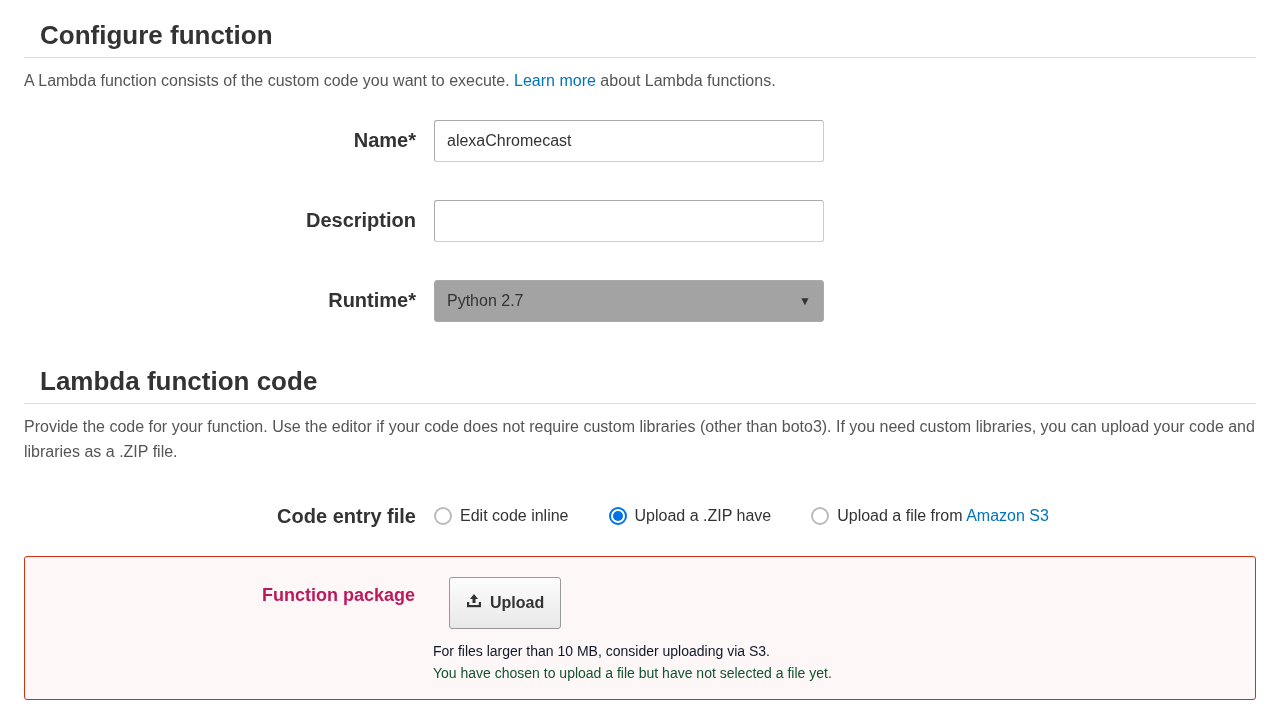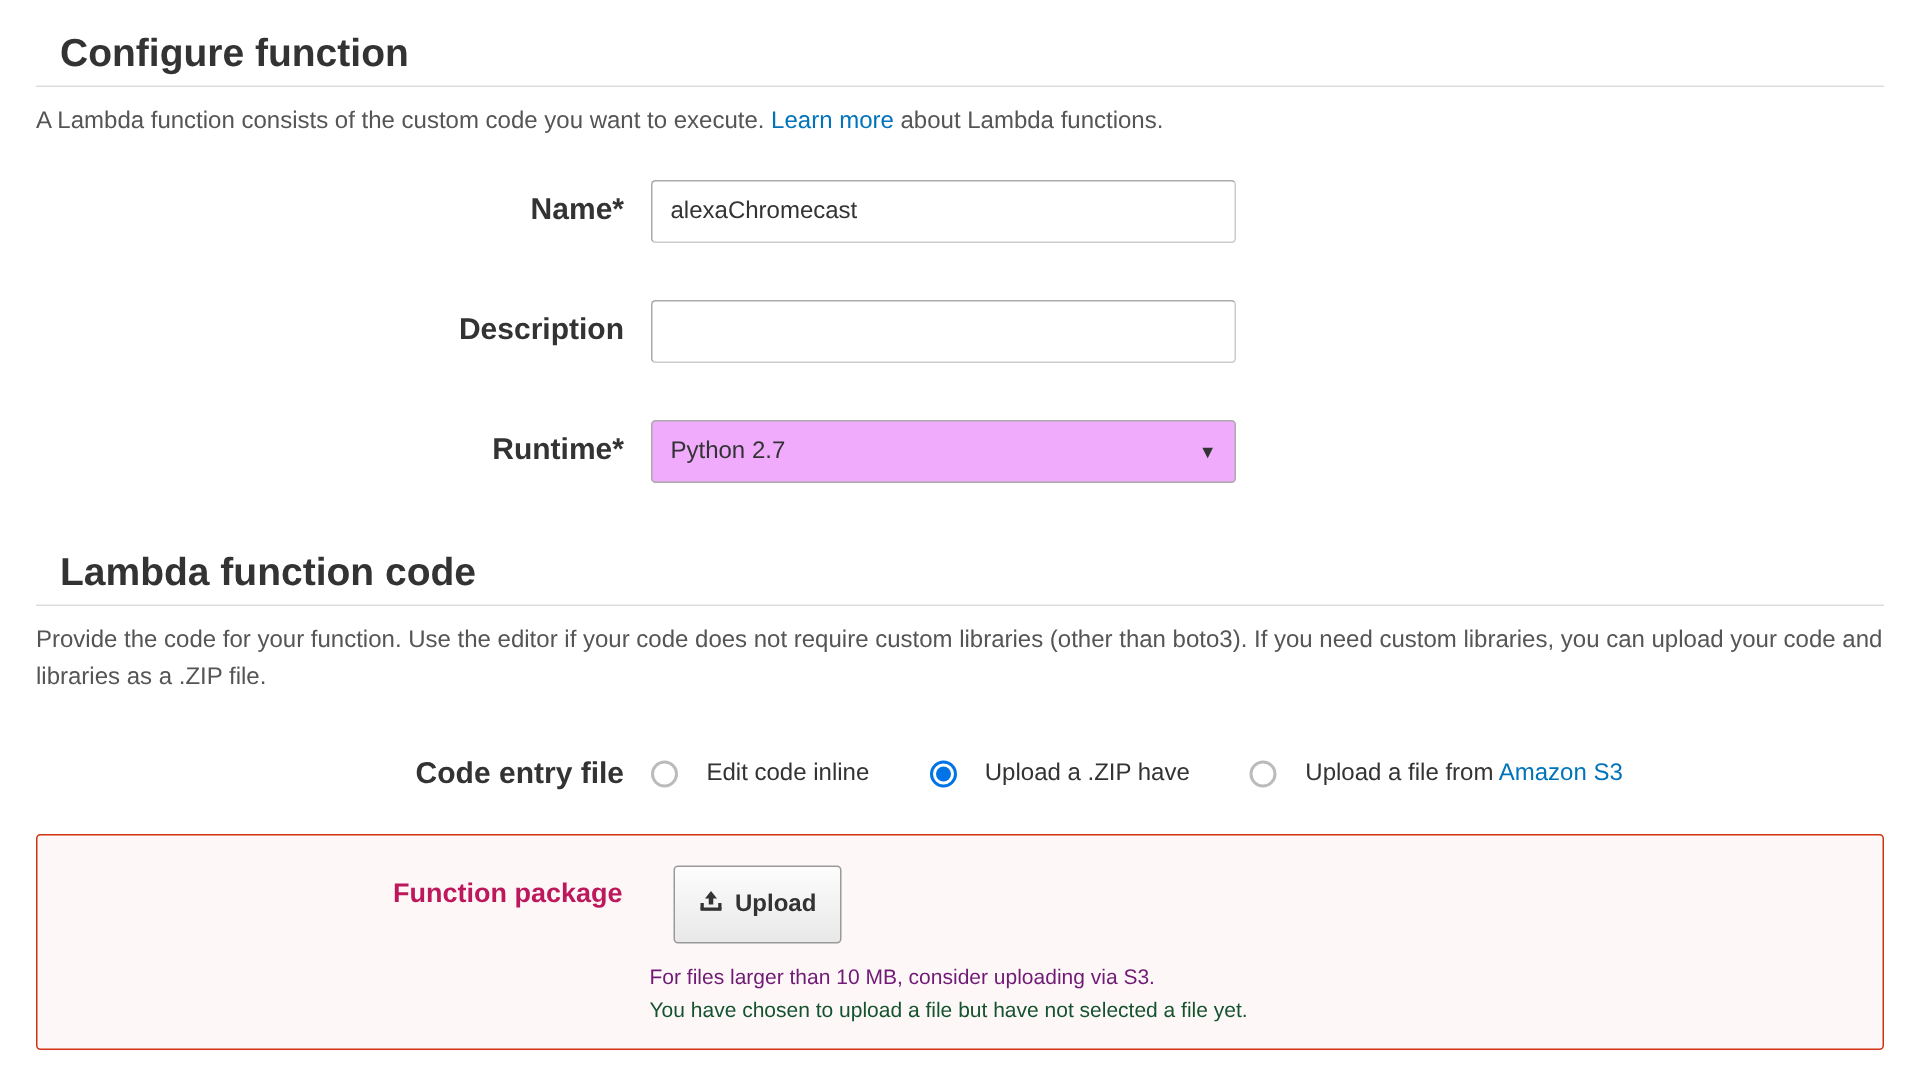--- a/index.html
+++ b/index.html
@@ -62,37 +62,37 @@
   }
   .select {
     width: 390px;
     height: 42px;
     border: 1px solid #aaa;
     border-radius: 3px;
     padding: 0 12px;
     display: flex;
     align-items: center;
     justify-content: space-between;
-    background: #f0abfc;
+    background: #a3a3a3;
     cursor: pointer;
     font-size: 16px;
     color: #333;
   }
   .select .caret {
     font-size: 12px;
   }
   .radio-group {
     display: flex;
     align-items: center;
     gap: 40px;
   }
   .radio-opt {
     display: flex;
     align-items: center;
-    gap: 19px;
+    gap: 8px;
     font-size: 16px;
     cursor: pointer;
   }
   .radio-circle {
     width: 18px;
     height: 18px;
     border: 2px solid #bbb;
     border-radius: 50%;
     display: flex;
     align-items: center;
@@ -138,21 +138,21 @@
     color: #333;
     border: 1px solid #999;
     border-radius: 3px;
     background: linear-gradient(#fdfdfd, #e8e8e8);
     cursor: pointer;
     margin-left: 16px;
   }
   .upload-btn svg { display:block; }
   .hint {
     font-size: 14px;
-    color: #701a75;
+    color: #0f172a;
     margin-top: 14px;
   }
   .err-msg {
     font-size: 14px;
     color: #14532d;
     margin-top: 6px;
   }
 </style>
 </head>
 <body>

